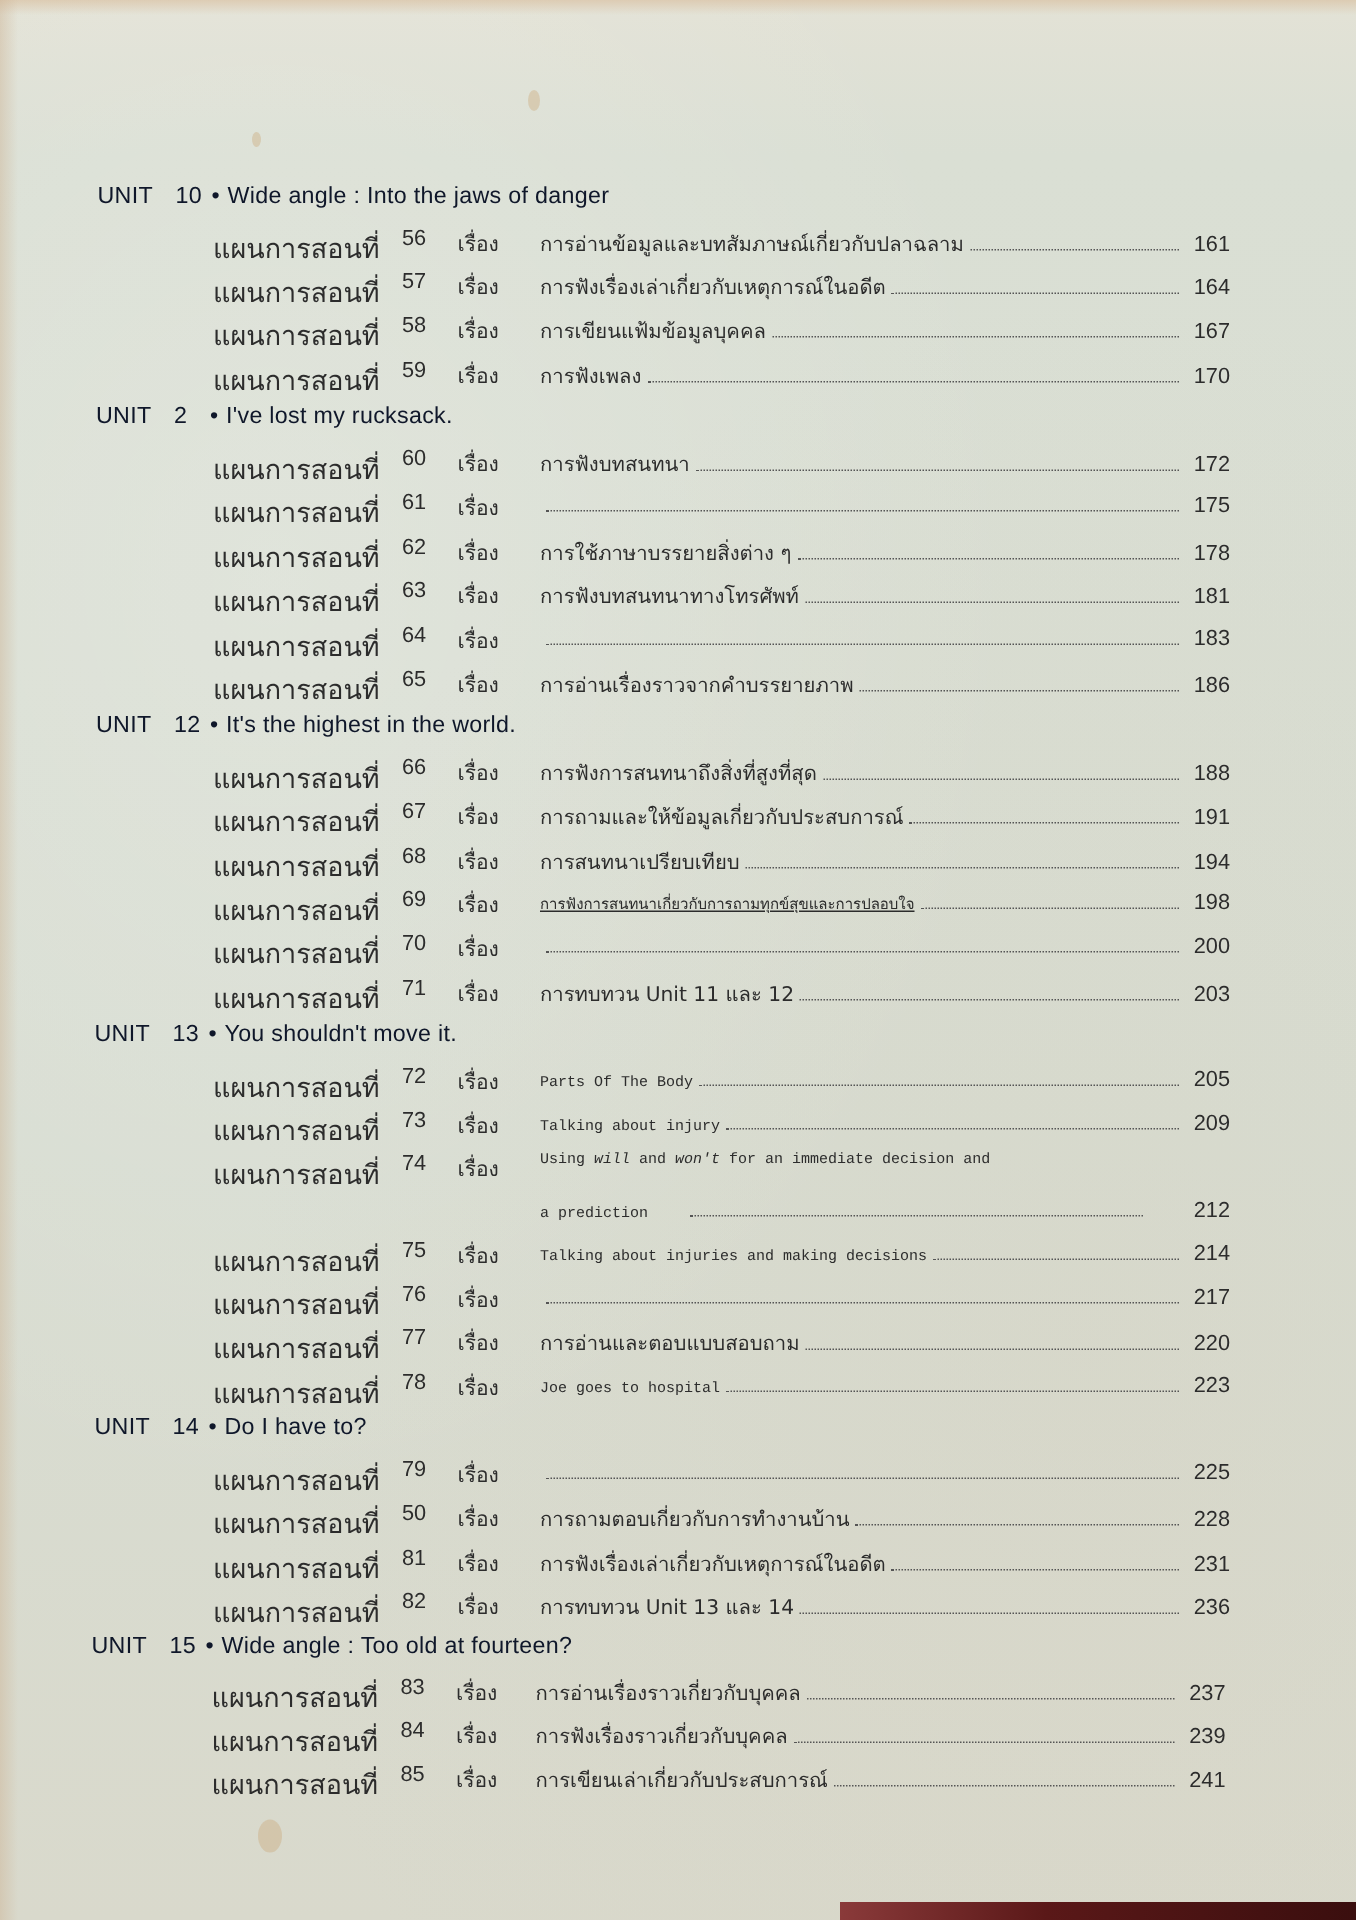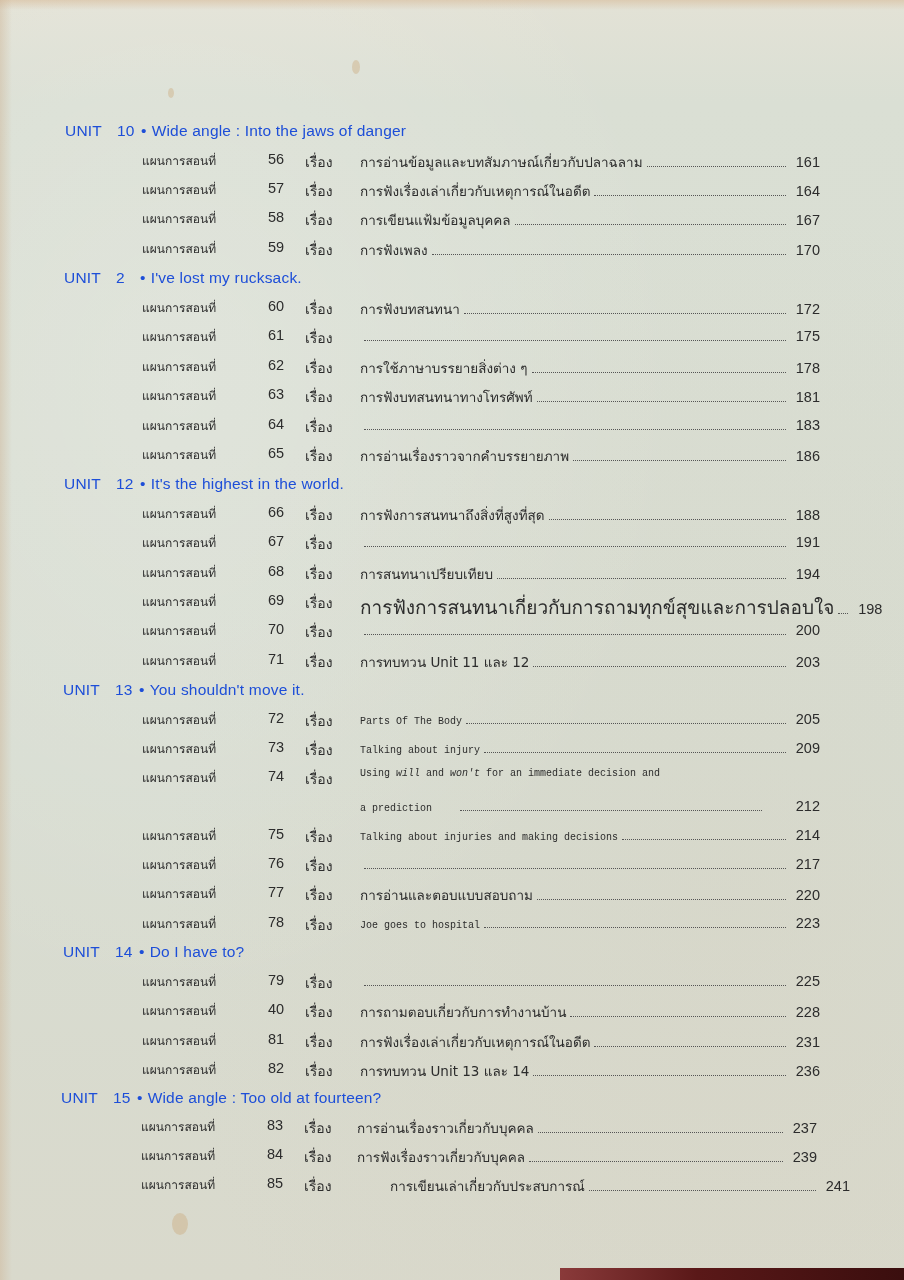--- a/index.html
+++ b/index.html
@@ -37,37 +37,37 @@
     }
     .toc {
       position: absolute;
       left: 0; top: 0;
       width: 904px;
     }
     .unit-heading {
       position: absolute;
       font-size: 15.5px;
       white-space: nowrap;
-      color: #1d4ed8;
+      color: #0f172a;
       letter-spacing: 0.2px;
     }
     .unit-heading .unit-word { display: inline-block; width: 52px; }
     .unit-heading .unit-num { display: inline-block; width: 20px; }
     .unit-heading .bullet { margin: 0 5px 0 4px; }
     .entry {
       position: absolute;
       height: 22px;
       font-size: 15px;
       color: #2c2c2c;
       white-space: nowrap;
     }
     .entry .plan-label {
       position: absolute; left: 0; top: 0;
       font-family: "DejaVu Sans", sans-serif;
-      font-size: 12px;
+      font-size: 18px;
     }
     .entry .plan-num {
       position: absolute; left: 126px; top: 0;
       font-size: 14.5px;
     }
     .entry .topic-label {
       position: absolute; left: 163px; top: 0;
       font-family: "DejaVu Sans", sans-serif;
       font-size: 14px;
     }
@@ -231,40 +231,41 @@
         <span class="title">การฟังการสนทนาถึงสิ่งที่สูงที่สุด</span>
         <span class="leader"></span>
         <span class="page">188</span>
       </div>
   </div>
   <div class="entry" style="left:142px;top:533px;">
     <span class="plan-label">แผนการสอนที่</span>
     <span class="plan-num">67</span>
     <span class="topic-label">เรื่อง</span>
     <div class="title-wrap">
+        <span class="title">การถามและให้ข้อมูลเกี่ยวกับประสบการณ์</span>
         <span class="leader"></span>
         <span class="page">191</span>
       </div>
   </div>
   <div class="entry" style="left:142px;top:563px;">
     <span class="plan-label">แผนการสอนที่</span>
     <span class="plan-num">68</span>
     <span class="topic-label">เรื่อง</span>
     <div class="title-wrap">
         <span class="title">การสนทนาเปรียบเทียบ</span>
         <span class="leader"></span>
         <span class="page">194</span>
       </div>
   </div>
   <div class="entry" style="left:142px;top:592px;">
     <span class="plan-label">แผนการสอนที่</span>
     <span class="plan-num">69</span>
     <span class="topic-label">เรื่อง</span>
     <div class="title-wrap">
-        <span class="title" style="font-size:19px;">การฟังการสนทนาเกี่ยวกับการถามทุกข์สุขและการปลอบใจ</span>
+        <span class="title" style="font-size:10px;text-decoration:underline;">การฟังการสนทนาเกี่ยวกับการถามทุกข์สุขและการปลอบใจ</span>
         <span class="leader"></span>
         <span class="page">198</span>
       </div>
   </div>
   <div class="entry" style="left:142px;top:621px;">
     <span class="plan-label">แผนการสอนที่</span>
     <span class="plan-num">70</span>
     <span class="topic-label">เรื่อง</span>
     <div class="title-wrap">
         <span class="leader"></span>
@@ -365,21 +366,21 @@
     <span class="plan-label">แผนการสอนที่</span>
     <span class="plan-num">79</span>
     <span class="topic-label">เรื่อง</span>
     <div class="title-wrap">
         <span class="leader"></span>
         <span class="page">225</span>
       </div>
   </div>
   <div class="entry" style="left:142px;top:1001px;">
     <span class="plan-label">แผนการสอนที่</span>
-    <span class="plan-num">40</span>
+    <span class="plan-num">50</span>
     <span class="topic-label">เรื่อง</span>
     <div class="title-wrap">
         <span class="title">การถามตอบเกี่ยวกับการทำงานบ้าน</span>
         <span class="leader"></span>
         <span class="page">228</span>
       </div>
   </div>
   <div class="entry" style="left:142px;top:1031px;">
     <span class="plan-label">แผนการสอนที่</span>
     <span class="plan-num">81</span>
@@ -421,20 +422,20 @@
     <div class="title-wrap" style="left:216px;">
         <span class="title">การฟังเรื่องราวเกี่ยวกับบุคคล</span>
         <span class="leader"></span>
         <span class="page">239</span>
       </div>
   </div>
   <div class="entry" style="left:141px;top:1175px;">
     <span class="plan-label">แผนการสอนที่</span>
     <span class="plan-num">85</span>
     <span class="topic-label">เรื่อง</span>
-    <div class="title-wrap" style="left:216px;margin-left:33px;">
+    <div class="title-wrap" style="left:216px;">
         <span class="title">การเขียนเล่าเกี่ยวกับประสบการณ์</span>
         <span class="leader"></span>
         <span class="page">241</span>
       </div>
   </div>
 
 </div>
 
 </body></html>

